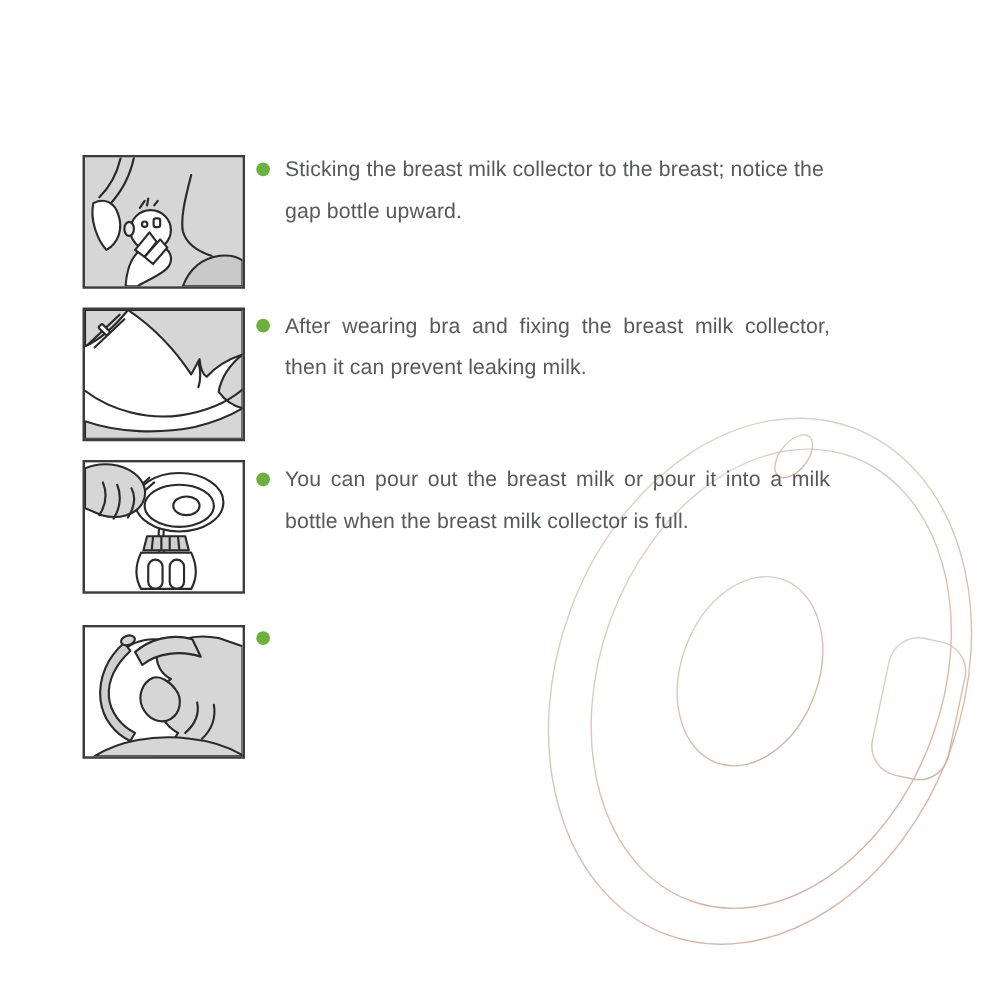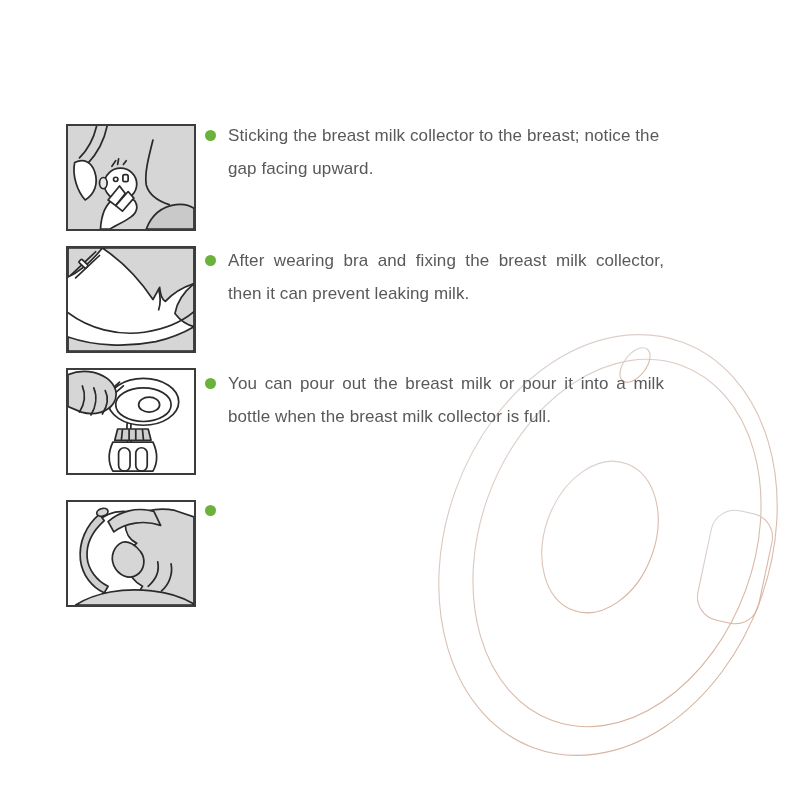--- a/index.html
+++ b/index.html
@@ -119,21 +119,21 @@
         <path d="M60 24 C72 10 92 5 112 9 L132 16 L132 110 L58 110 C66 104 74 98 78 90 C70 86 64 78 63 70 C61 60 64 49 72 44 C64 40 60 32 60 24 Z" fill="#d6d6d6"></path>
         <path d="M42 21 C54 10 72 5 90 10 L97 25 C80 19 60 22 48 32 Z" fill="#d6d6d6"></path>
         <path d="M57 43 C48 47 44 58 48 68 C53 79 64 83 72 78 C80 73 82 61 76 53 C71 46 63 41 57 43 Z" fill="#d6d6d6"></path>
         <path d="M84 90 C92 83 96 74 94 64 M98 95 C106 88 110 77 108 66"></path>
         <path d="M8 110 C28 97 58 91 88 95 C108 97 122 103 132 109 L132 110 L8 110 Z" fill="#d6d6d6"></path>
       </g>
     </svg>
   </div>
 
   <p class="para" id="para-1">
-    <span class="bullet"></span><span>Sticking the breast milk collector to the breast; notice the gap facing upward.</span>
+    <span class="bullet"></span><span>Sticking the breast milk collector to the breast; notice the gap bottle upward.</span>
   </p>
   <p class="para" id="para-3">
     <span class="bullet"></span><span>You can pour out the breast milk or pour it into a milk bottle when the breast milk collector is full.</span>
   </p>
   <p class="para" id="para-2">
     <span class="bullet"></span><span>After wearing bra and fixing the breast milk collector, then it can prevent leaking milk.</span>
   </p>
   <p class="para" id="para-4">
     <span class="bullet"></span>
   </p>

